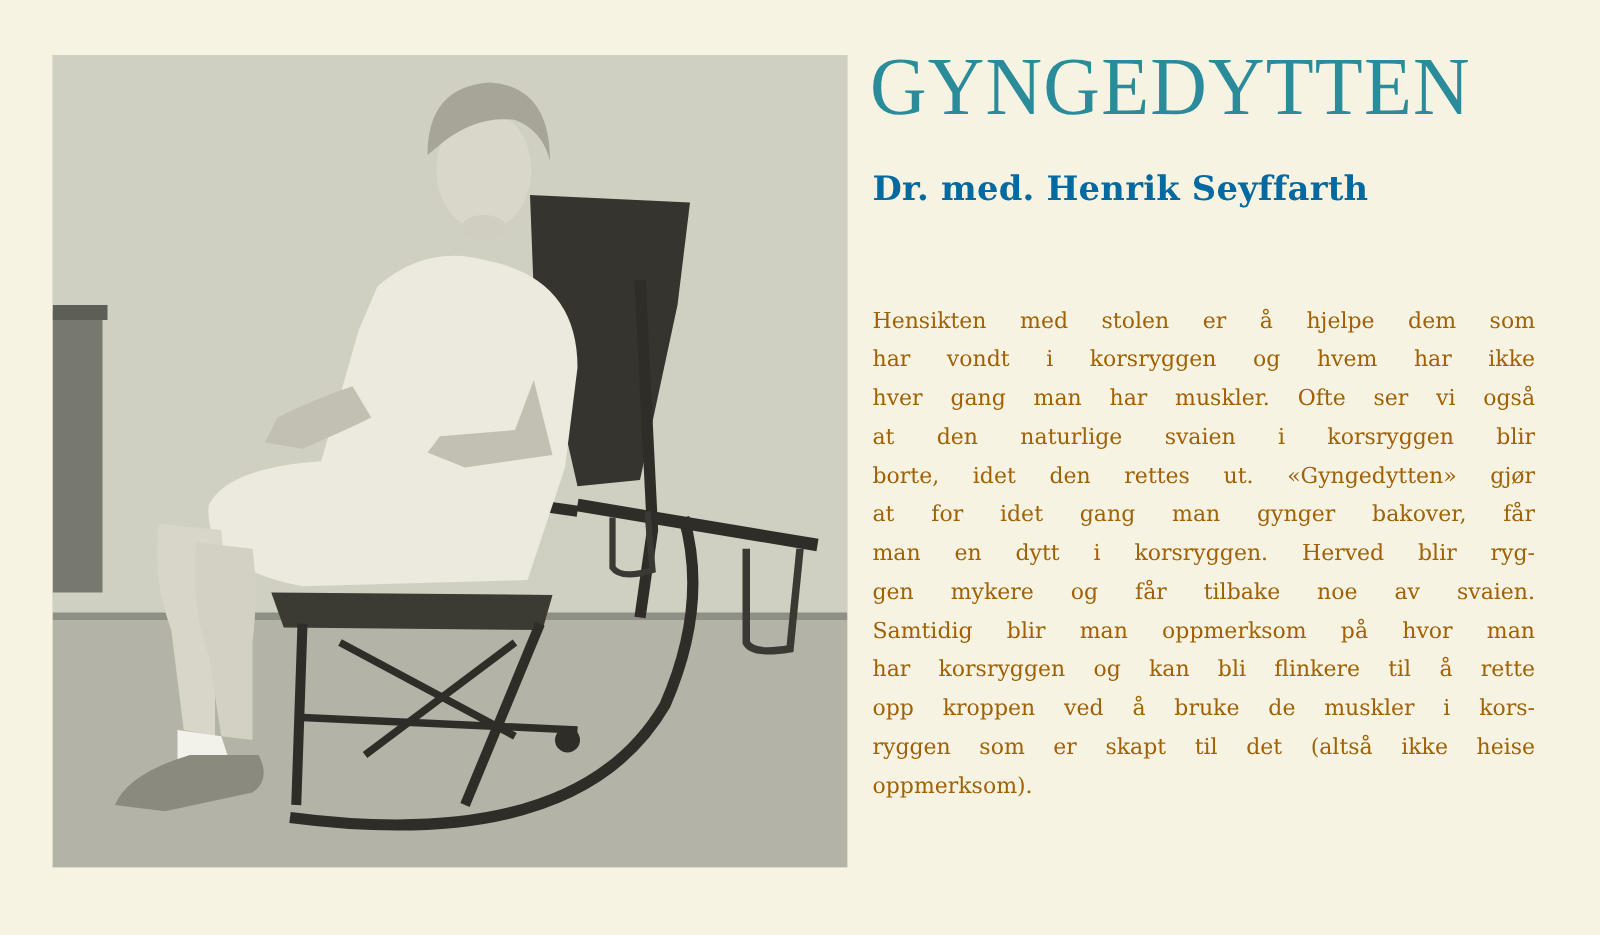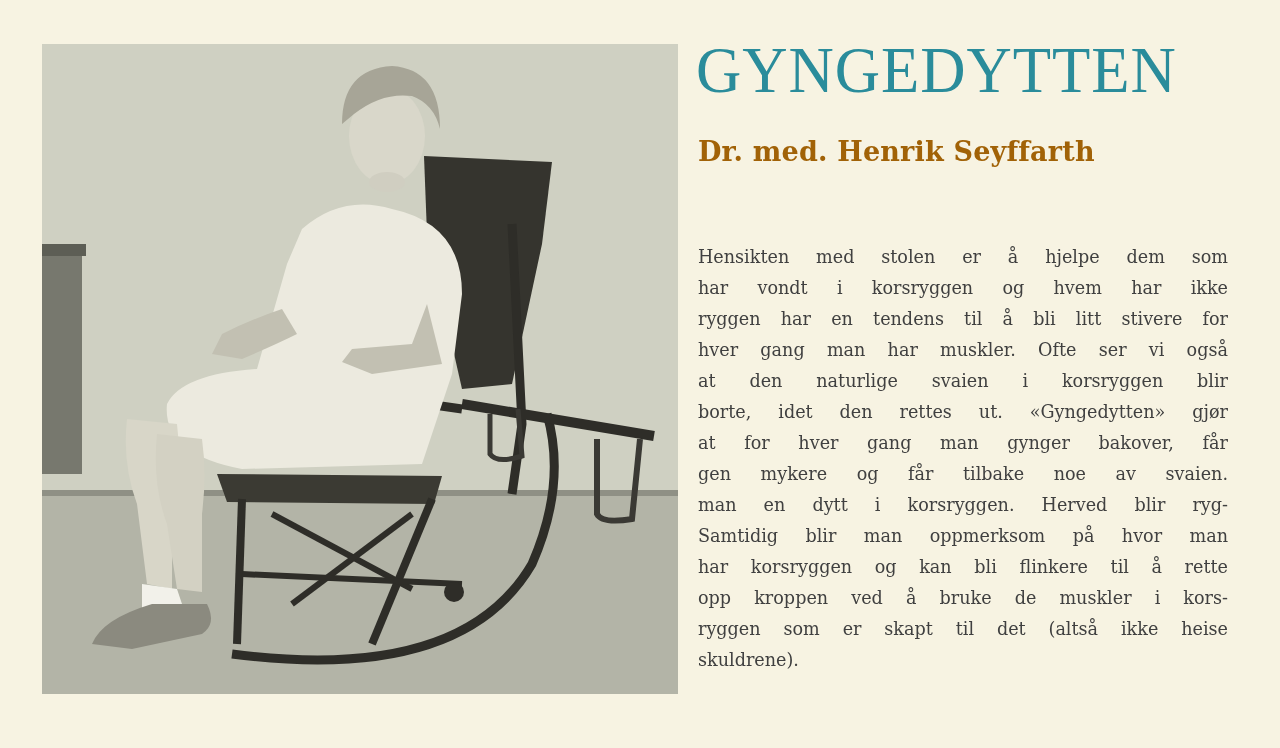--- a/index.html
+++ b/index.html
@@ -18,27 +18,27 @@
   .title {
     position:absolute; left:696px; top:32px; width:560px;
     font-family:"Liberation Serif", "DejaVu Serif", serif;
     font-size:66px; line-height:76px; letter-spacing:1px;
     color:#2a8c9b; font-weight:normal; margin:0;
     transform:scaleX(0.95); transform-origin:left;
   }
   .subtitle {
     position:absolute; left:698px; top:132px; width:560px;
     font-family:"DejaVu Serif", serif;
-    font-size:27px; line-height:39px; color:#a16207; margin:0;
+    font-size:27px; line-height:39px; color:#0369a1; margin:0;
     letter-spacing:0.2px;
   }
   .body-text {
     position:absolute; left:698px; top:242px; width:530px;
     font-family:"DejaVu Serif", serif;
-    font-size:17.6px; line-height:31px; color:#404040;
+    font-size:17.6px; line-height:31px; color:#a16207;
     text-align:justify; margin:0;
   }
   .body-text .line { display:block; text-align:justify; text-align-last:justify; white-space:nowrap; }
   .body-text .line.last { text-align-last:left; }
 </style>
 </head>
 <body>
 
 <div class="page">
 
@@ -93,27 +93,26 @@
 
   <h1 class="title">GYNGEDYTTEN</h1>
 
   <h2 class="subtitle">
     <span style="display:block">Dr. med. Henrik Seyffarth</span>
   </h2>
 
   <p class="body-text">
     <span class="line">Hensikten med stolen er å hjelpe dem som</span>
     <span class="line">har vondt i korsryggen og hvem har ikke</span>
-    <span class="line">ryggen har en tendens til å bli litt stivere for</span>
     <span class="line">hver gang man har muskler. Ofte ser vi også</span>
     <span class="line">at den naturlige svaien i korsryggen blir</span>
     <span class="line">borte, idet den rettes ut. «Gyngedytten» gjør</span>
-    <span class="line">at for hver gang man gynger bakover, får</span>
+    <span class="line">at for idet gang man gynger bakover, får</span>
+    <span class="line">man en dytt i korsryggen. Herved blir ryg-</span>
     <span class="line">gen mykere og får tilbake noe av svaien.</span>
-    <span class="line">man en dytt i korsryggen. Herved blir ryg-</span>
     <span class="line">Samtidig blir man oppmerksom på hvor man</span>
     <span class="line">har korsryggen og kan bli flinkere til å rette</span>
     <span class="line">opp kroppen ved å bruke de muskler i kors-</span>
     <span class="line">ryggen som er skapt til det (altså ikke heise</span>
-    <span class="line last">skuldrene).</span>
+    <span class="line last">oppmerksom).</span>
   </p>
 
 </div>
 
 </body></html>

